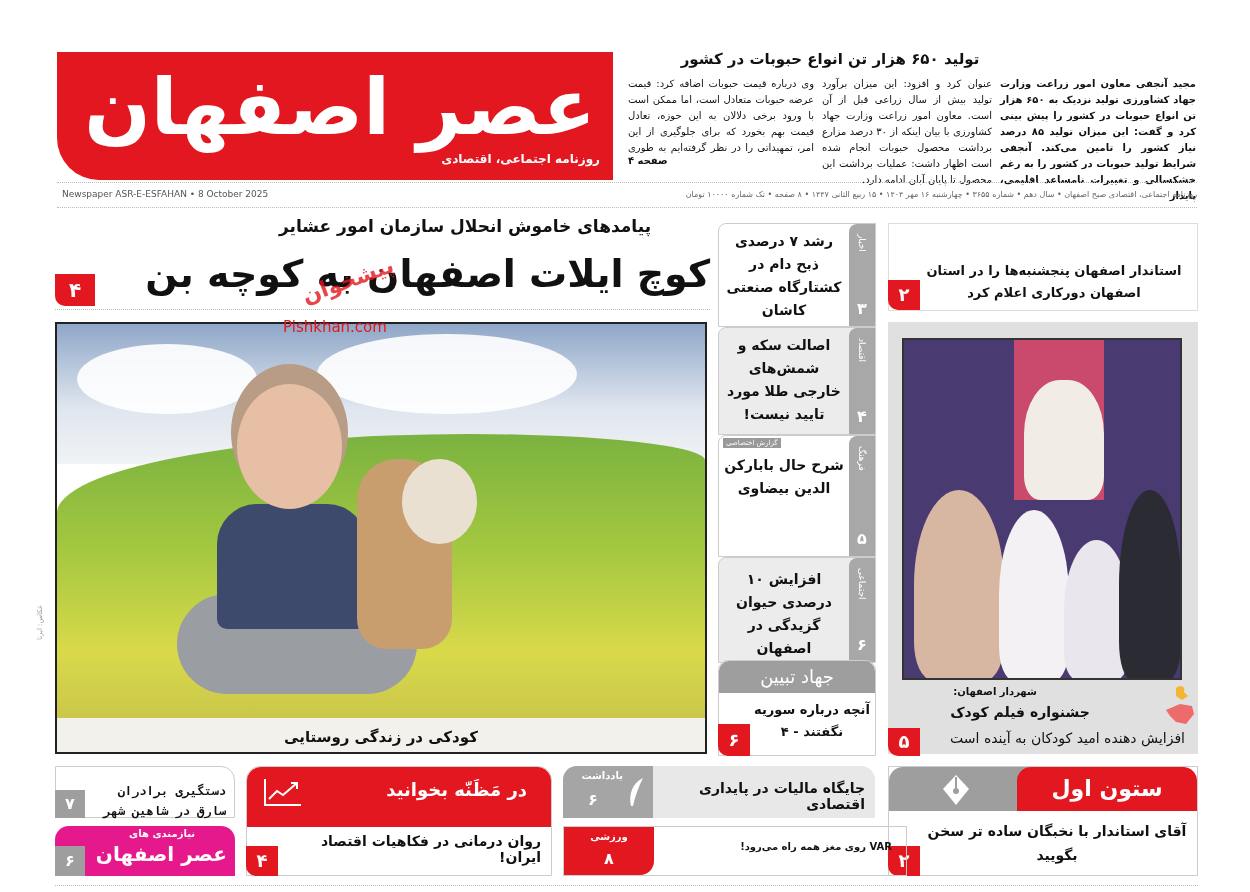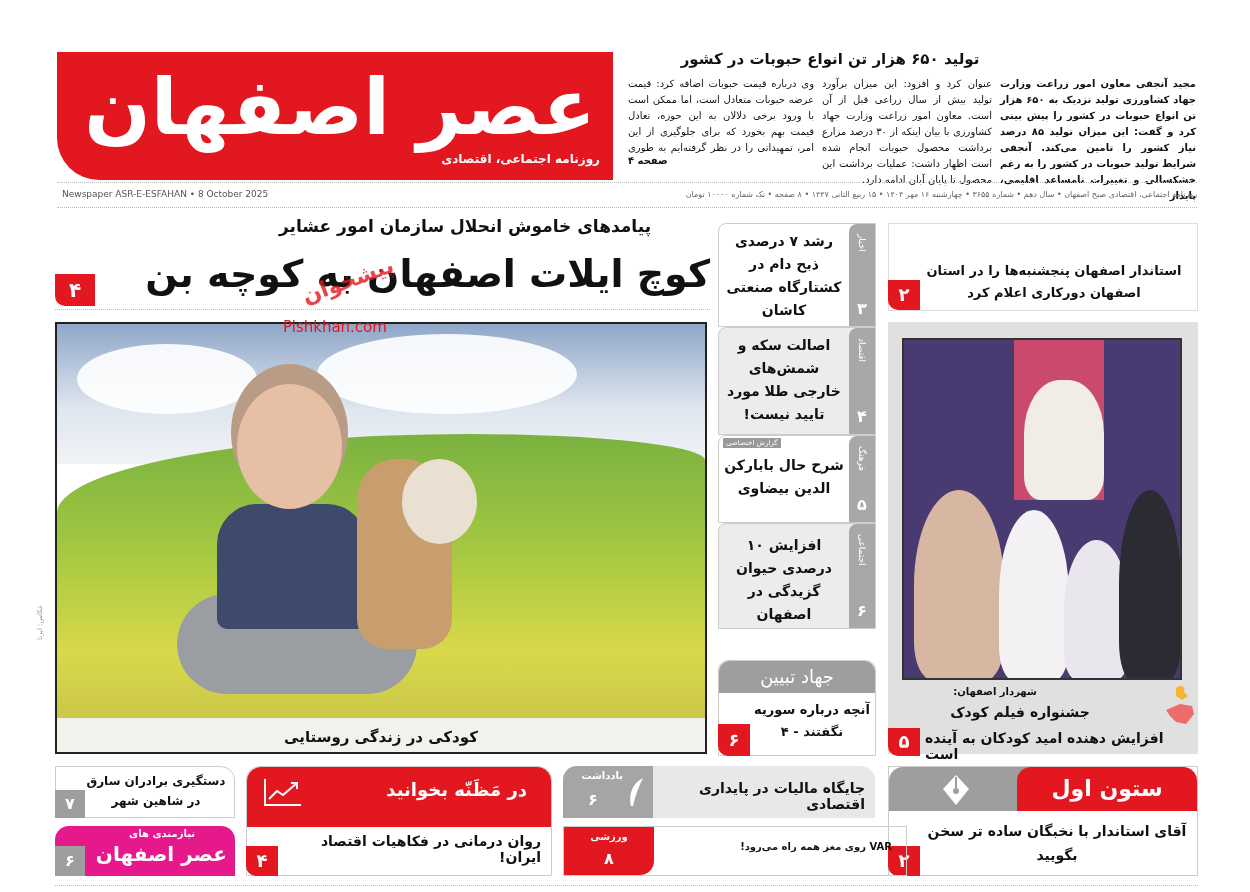--- a/index.html
+++ b/index.html
@@ -65,21 +65,21 @@
   .rb1-text { position: absolute; right: 8px; top: 36px; width: 270px; text-align: center; font-size: 13px; font-weight: bold; line-height: 22px; }
   .rb1-badge { left: 888px; top: 280px; width: 32px; height: 30px; font-size: 18px; line-height: 30px; }
 
   .right-photo-wrap { left: 888px; top: 322px; width: 310px; height: 432px; background: #e0e0e0; }
   .right-photo { left: 902px; top: 338px; width: 280px; height: 342px; border: 2px solid #333; overflow: hidden; background: #4a3a72; }
   .rp-banner { position: absolute; left: 110px; top: 0; width: 90px; height: 160px; background: #c94a6d; }
   .rp-hijab { position: absolute; left: 120px; top: 40px; width: 80px; height: 120px; background: #f2ece6; border-radius: 45% 45% 20% 20%; }
   .rp-person { position: absolute; border-radius: 50% 50% 20% 20%; }
   .rp-caption-kicker { left: 895px; top: 686px; width: 200px; text-align: center; font-size: 10px; font-weight: bold; }
   .rp-caption-title { left: 895px; top: 704px; width: 250px; text-align: center; font-size: 14px; font-weight: bold; }
-  .rp-caption-sub { left: 925px; top: 730px; width: 260px; text-align: left; font-size: 14px; font-weight: bold; }
+  .rp-caption-sub { left: 925px; top: 730px; width: 260px; text-align: right; font-size: 14px; font-weight: normal; }
   .rp-badge { left: 888px; top: 728px; width: 32px; height: 28px; font-size: 18px; line-height: 28px; }
   .hand-icon { left: 1162px; top: 684px; width: 34px; height: 44px; }
 
   
   .bottom-rule { left: 55px; top: 885px; width: 1143px; border-top: 1px dotted #bbb; }
   .sotoon-box { left: 888px; top: 766px; width: 310px; height: 110px; border: 1px solid #ccc; }
   .sotoon-red { position: absolute; right: 0; top: 0; width: 180px; height: 44px; background: #e3171f; border-radius: 14px 14px 0 0; color: #fff; text-align: center; font-size: 22px; font-weight: bold; line-height: 44px; }
   .sotoon-gray { position: absolute; left: 0; top: 0; width: 140px; height: 44px; background: #9e9e9e; border-radius: 14px 0 0 0; }
   .sotoon-text { position: absolute; right: 10px; top: 52px; width: 260px; text-align: center; font-size: 14px; font-weight: bold; line-height: 24px; }
   .sotoon-badge { left: 888px; top: 846px; width: 32px; height: 30px; font-size: 18px; line-height: 30px; }
@@ -95,21 +95,21 @@
   .varz-num { position: absolute; left: 0; top: 22px; width: 90px; text-align: center; font-size: 16px; font-weight: bold; }
   .varz-text { position: absolute; right: 14px; top: 14px; width: 200px; font-size: 10px; font-weight: bold; }
 
   .matan-box { left: 246px; top: 766px; width: 306px; height: 110px; border: 1px solid #ccc; border-radius: 14px 14px 0 0; }
   .matan-head { position: absolute; left: 0; top: 0; width: 100%; height: 60px; background: #e3171f; border-radius: 14px 14px 0 0; color: #fff; }
   .matan-title { position: absolute; right: 24px; top: 12px; font-size: 18px; font-weight: bold; }
   .matan-text { position: absolute; right: 10px; top: 66px; width: 260px; text-align: right; font-size: 14px; font-weight: bold; }
   .matan-badge { left: 246px; top: 846px; width: 32px; height: 30px; font-size: 18px; line-height: 30px; }
 
   .dastgiri-box { left: 55px; top: 766px; width: 180px; height: 52px; border: 1px solid #ccc; border-radius: 0 14px 0 0; }
-  .dastgiri-text { position: absolute; right: 8px; top: 4px; width: 140px; text-align: center; font-size: 12px; font-weight: bold; line-height: 20px; }
+  .dastgiri-text { position: absolute; right: 8px; top: 15px; width: 140px; font-size: 12px; font-weight: bold; line-height: 20px; font-family: Liberation Mono, monospace; }
   .dastgiri-badge { left: 55px; top: 790px; width: 30px; height: 28px; background: #9e9e9e; color: #fff; font-size: 16px; font-weight: bold; text-align: center; line-height: 28px; }
 
   .niaz-box { left: 55px; top: 826px; width: 180px; height: 50px; background: #e5198c; border-radius: 14px 14px 0 0; color: #fff; }
   .niaz-kicker { position: absolute; right: 40px; top: 2px; font-size: 10px; font-weight: bold; }
   .niaz-title { position: absolute; right: 8px; top: 16px; font-size: 20px; font-weight: bold; }
   .niaz-badge { left: 55px; top: 846px; width: 30px; height: 30px; background: #9e9e9e; color: #fff; font-size: 16px; font-weight: bold; text-align: center; line-height: 30px; }
 </style>
 </head>
 <body>
 
@@ -157,21 +157,21 @@
     </div>
     <div class="mid-text rtl">رشد ۷ درصدی ذبح دام در کشتارگاه صنعتی کاشان</div>
   </div>
   <div class="mid-item gray" style="height:108px;">
     <div class="mid-tab">
       <div class="mid-tab-label rtl">اقتصاد</div>
       <div class="mid-tab-num">۴</div>
     </div>
     <div class="mid-text rtl">اصالت سکه و شمش‌های خارجی طلا مورد تایید نیست!</div>
   </div>
-  <div class="mid-item" style="height:88px;">
+  <div class="mid-item" style="height:122px;">
     <div class="exclusive-tag rtl">گزارش اختصاصی</div>
     <div class="mid-tab">
       <div class="mid-tab-label rtl">فرهنگ</div>
       <div class="mid-tab-num">۵</div>
     </div>
     <div class="mid-text rtl" style="padding-top:18px;">شرح حال بابارکن الدین بیضاوی</div>
   </div>
   <div class="mid-item gray" style="height:106px;">
     <div class="mid-tab">
       <div class="mid-tab-label rtl">اجتماعی</div>

